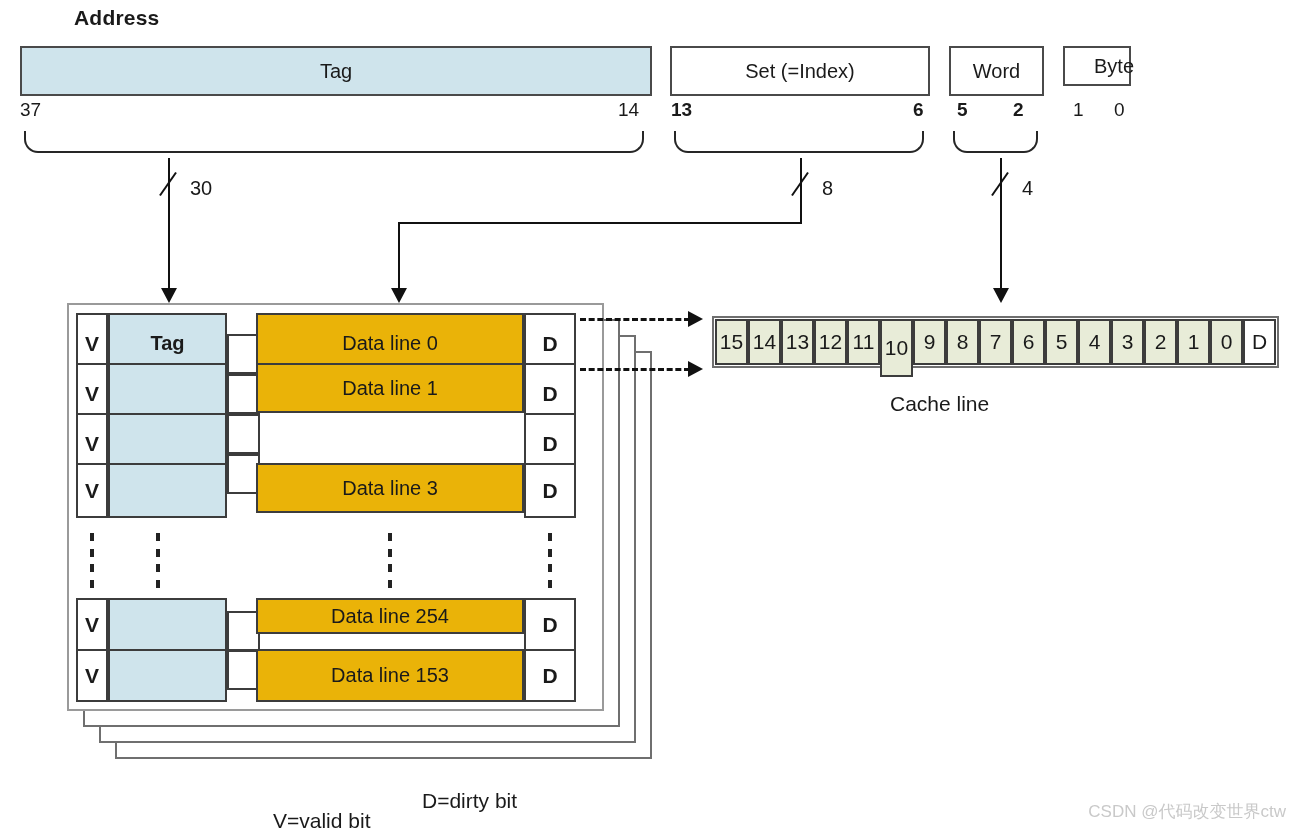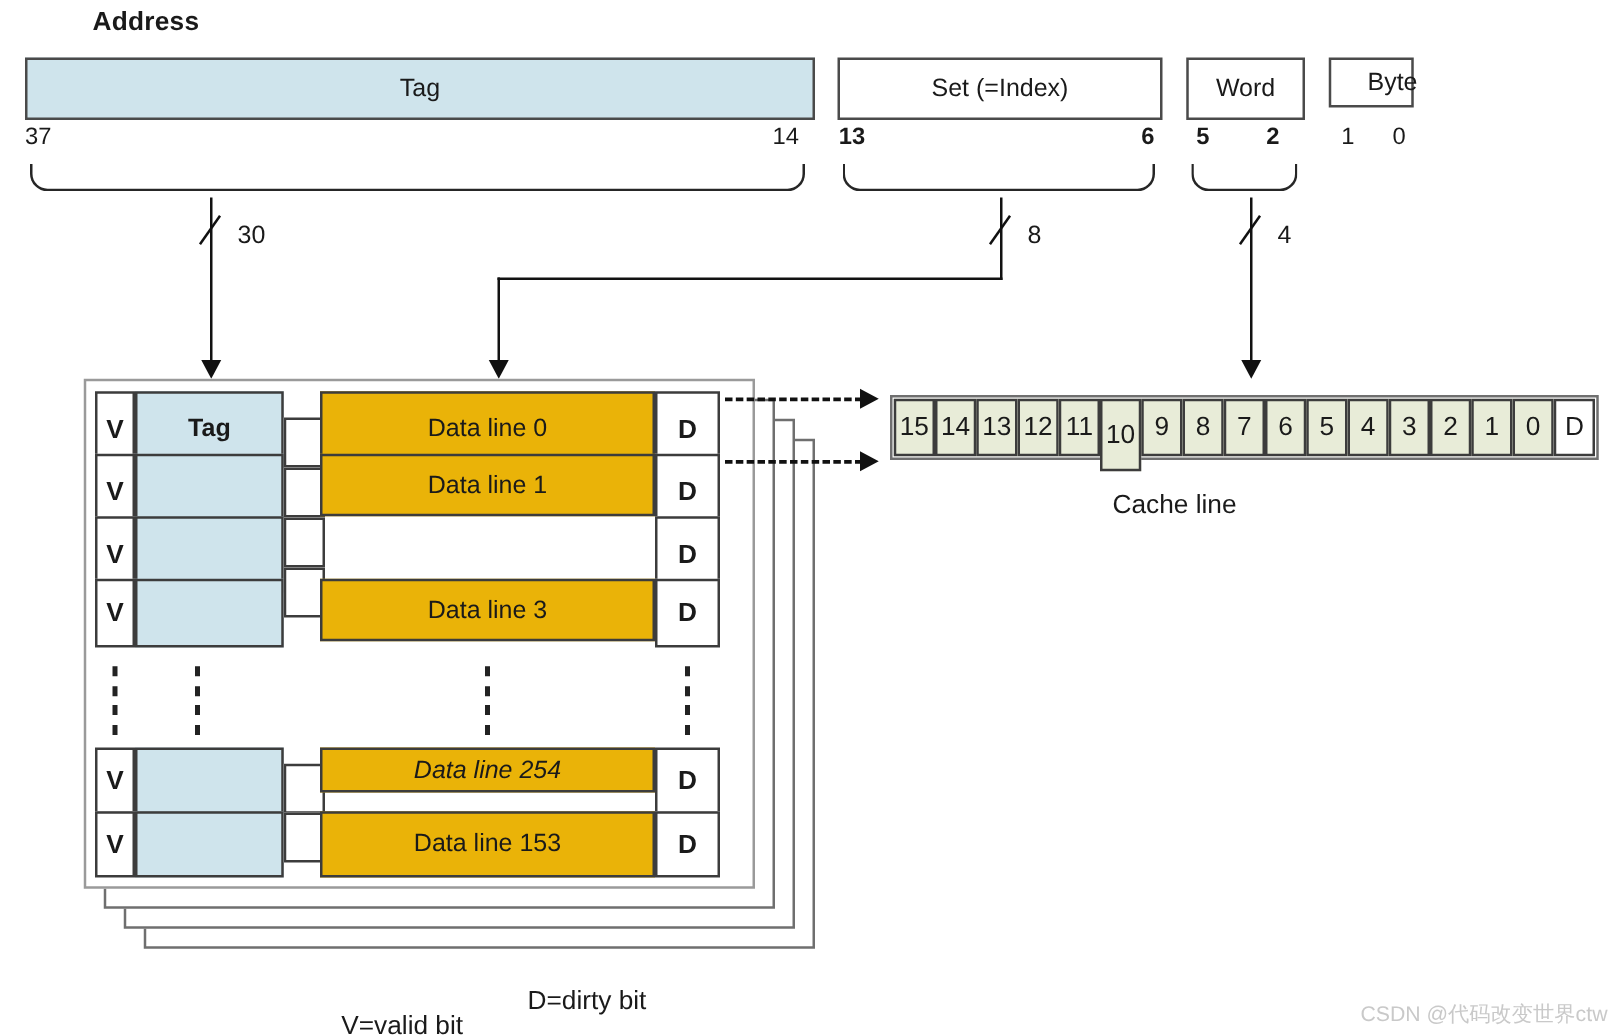--- a/index.html
+++ b/index.html
@@ -251,21 +251,21 @@
       <i></i>
       <i></i>
       <i></i>
     </div>
 
   <div class="cell v" style="left:76px;  top:598px; width:32px;  height:53px;">
       <span>V</span>
     </div>
   <div class="cell tagcell" style="left:108px; top:598px; width:119px; height:53px;"></div>
   <div class="cell conn" style="left:227px; top:611px; width:33px; height:40px;"></div>
-  <div class="cell data" style="left:256px; top:598px; width:268px; height:36px;font-style:italic;">
+  <div class="cell data" style="left:256px; top:598px; width:268px; height:36px;">
       <span>Data line 254</span>
     </div>
   <div class="cell d" style="left:524px; top:598px; width:52px;  height:53px;">
       <span>D</span>
     </div>
 
   <div class="cell v" style="left:76px;  top:649px; width:32px;  height:53px;">
       <span>V</span>
     </div>
   <div class="cell tagcell" style="left:108px; top:649px; width:119px; height:53px;"></div>

